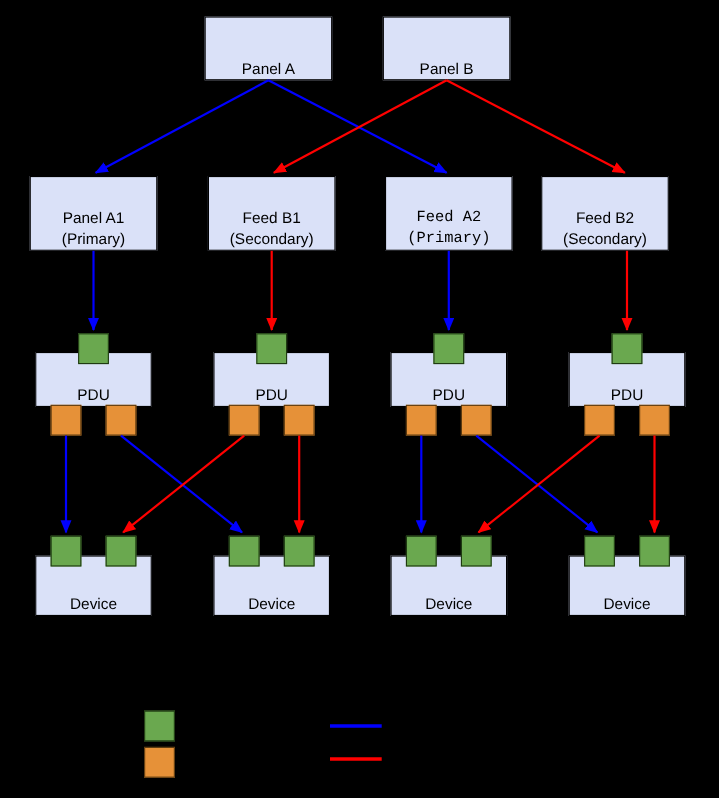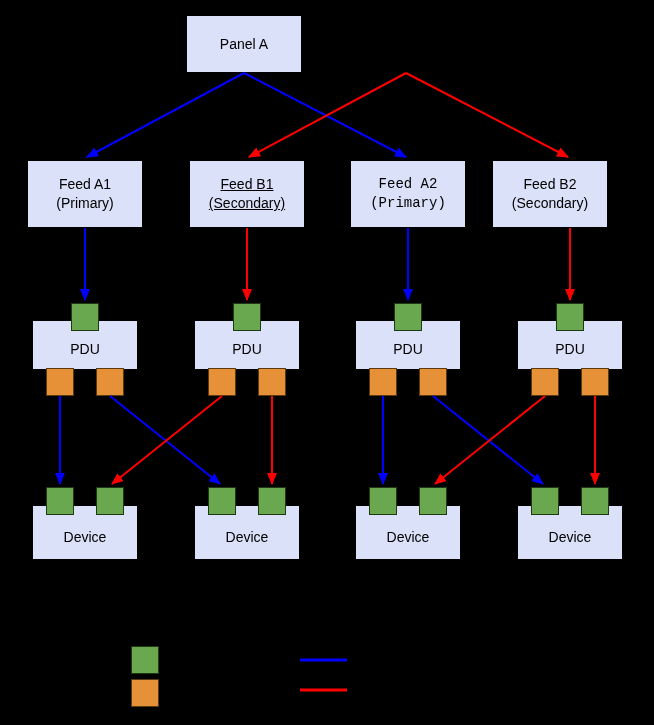--- a/index.html
+++ b/index.html
@@ -3,21 +3,21 @@
 <meta charset="utf-8">
 <style>
   html,body{margin:0;padding:0;background:#000;}
   .canvas{
     position:relative;width:654px;height:725px;background:#000000;
     font-family:"Liberation Sans", sans-serif;overflow:hidden;
   }
   .node{
     position:absolute;background:#dae1f8;border:1px solid #000;
     box-sizing:border-box;display:flex;flex-direction:column;
-    align-items:center;justify-content:center;color:#000;
+    align-items:center;justify-content:flex-end;color:#000;
     font-size:14px;text-align:center;line-height:19px;
   }
   .port{
     position:absolute;width:28px;height:28px;box-sizing:border-box;
     border:1px solid #1f3a12;
   }
   .port.green{background:#6aa84f;}
   .port.orange{background:#e69138;border-color:#5b3a10;}
   .arrows{position:absolute;left:0;top:0;pointer-events:none;}
   .legend-swatch{
@@ -26,26 +26,29 @@
   }
 </style>
 </head>
 <body>
 
 <div class="canvas">
 
   <div class="node" style="left:186px;top:15px;width:116px;height:58px;">
     <span>Panel A</span>
   </div>
+  <div class="node" style="left:348px;top:15px;width:116px;height:58px;">
+    <span>Panel B</span>
+  </div>
 
   <div class="node" style="left:27px;top:160px;width:116px;height:68px;">
-    <span>Feed A1</span>
+    <span>Panel A1</span>
     <span>(Primary)</span>
   </div>
-  <div class="node" style="left:189px;top:160px;width:116px;height:68px;text-decoration:underline;">
+  <div class="node" style="left:189px;top:160px;width:116px;height:68px;">
     <span>Feed B1</span>
     <span>(Secondary)</span>
   </div>
   <div class="node" style="left:350px;top:160px;width:116px;height:68px;font-family:Liberation Mono, monospace;">
     <span>Feed A2</span>
     <span>(Primary)</span>
   </div>
   <div class="node" style="left:492px;top:160px;width:116px;height:68px;">
     <span>Feed B2</span>
     <span>(Secondary)</span>

